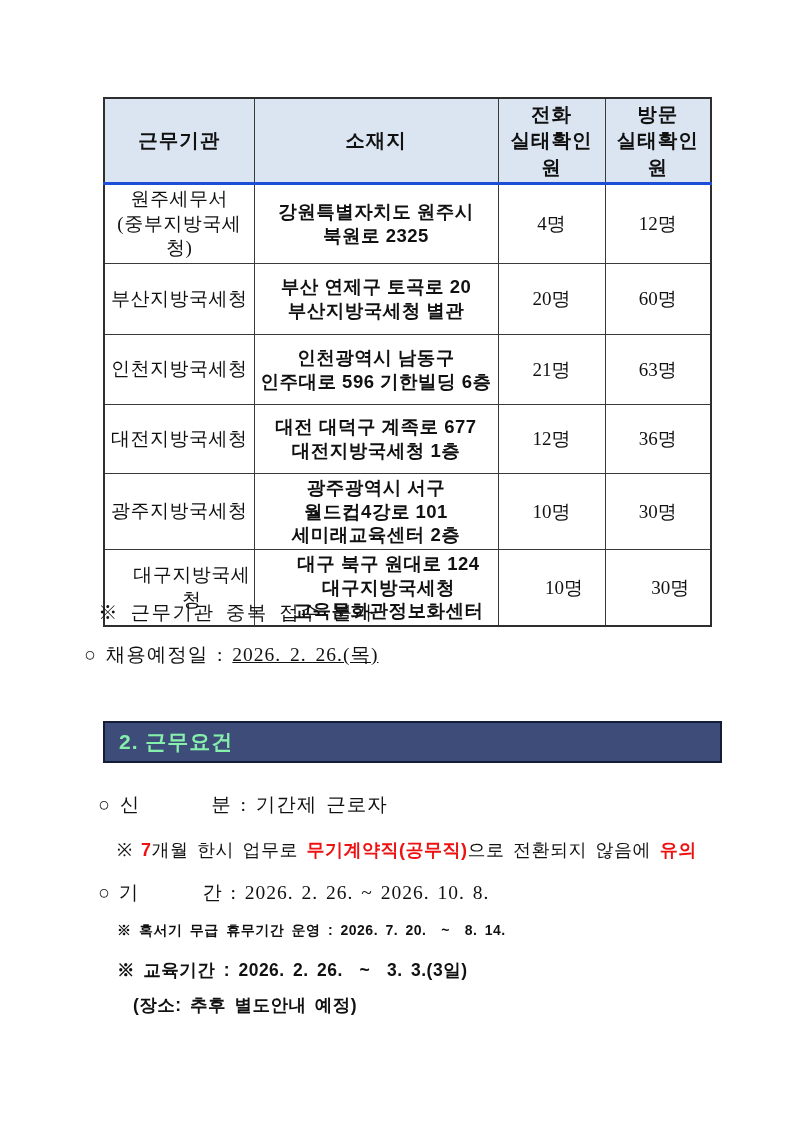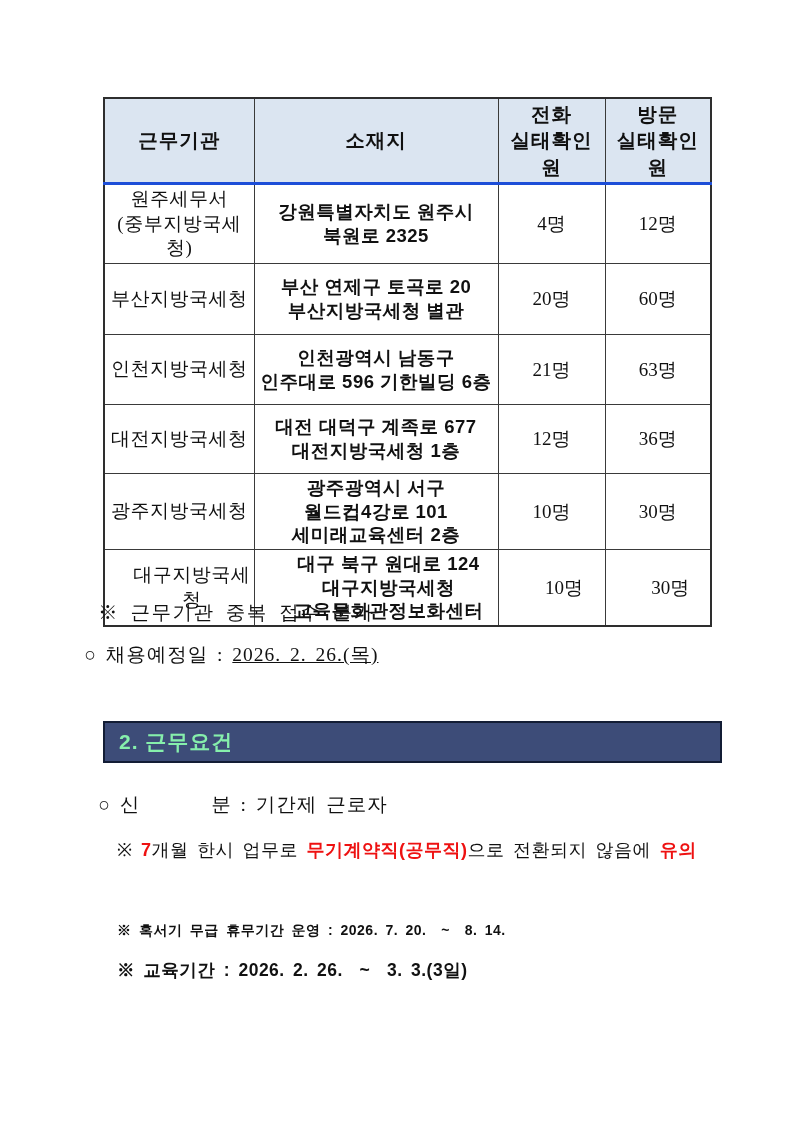--- a/index.html
+++ b/index.html
@@ -168,16 +168,18 @@
 
   <div class="note-dup">※ 근무기관 중복 접수 불가</div>
   <div class="note-hire"><span>○ 채용예정일 : </span><span class="udate">2026. 2. 26.(목)</span></div>
 
   <div class="section-bar">2. 근무요건</div>
 
   <div class="line l-status">○ 신        분 : 기간제 근로자</div>
 
   <div class="line l-contract"><span>※ </span><span class="red">7</span><span>개월 한시 업무로 </span><span class="red">무기계약직(공무직)</span><span>으로 전환되지 않음에 </span><span class="red">유의</span></div>
 
+  <div class="line l-period">○ 기        간 : 2026. 2. 26. ~ 2026. 10. 8.</div>
   <div class="line l-summer">※ 혹서기 무급 휴무기간 운영 : 2026. 7. 20.  ~  8. 14.</div>
   <div class="line l-training">※ 교육기간 : 2026. 2. 26.  ~  3. 3.(3일)</div>
+  <div class="line l-location">(장소: 추후 별도안내 예정)</div>
 
 </div>
 
 </body></html>

